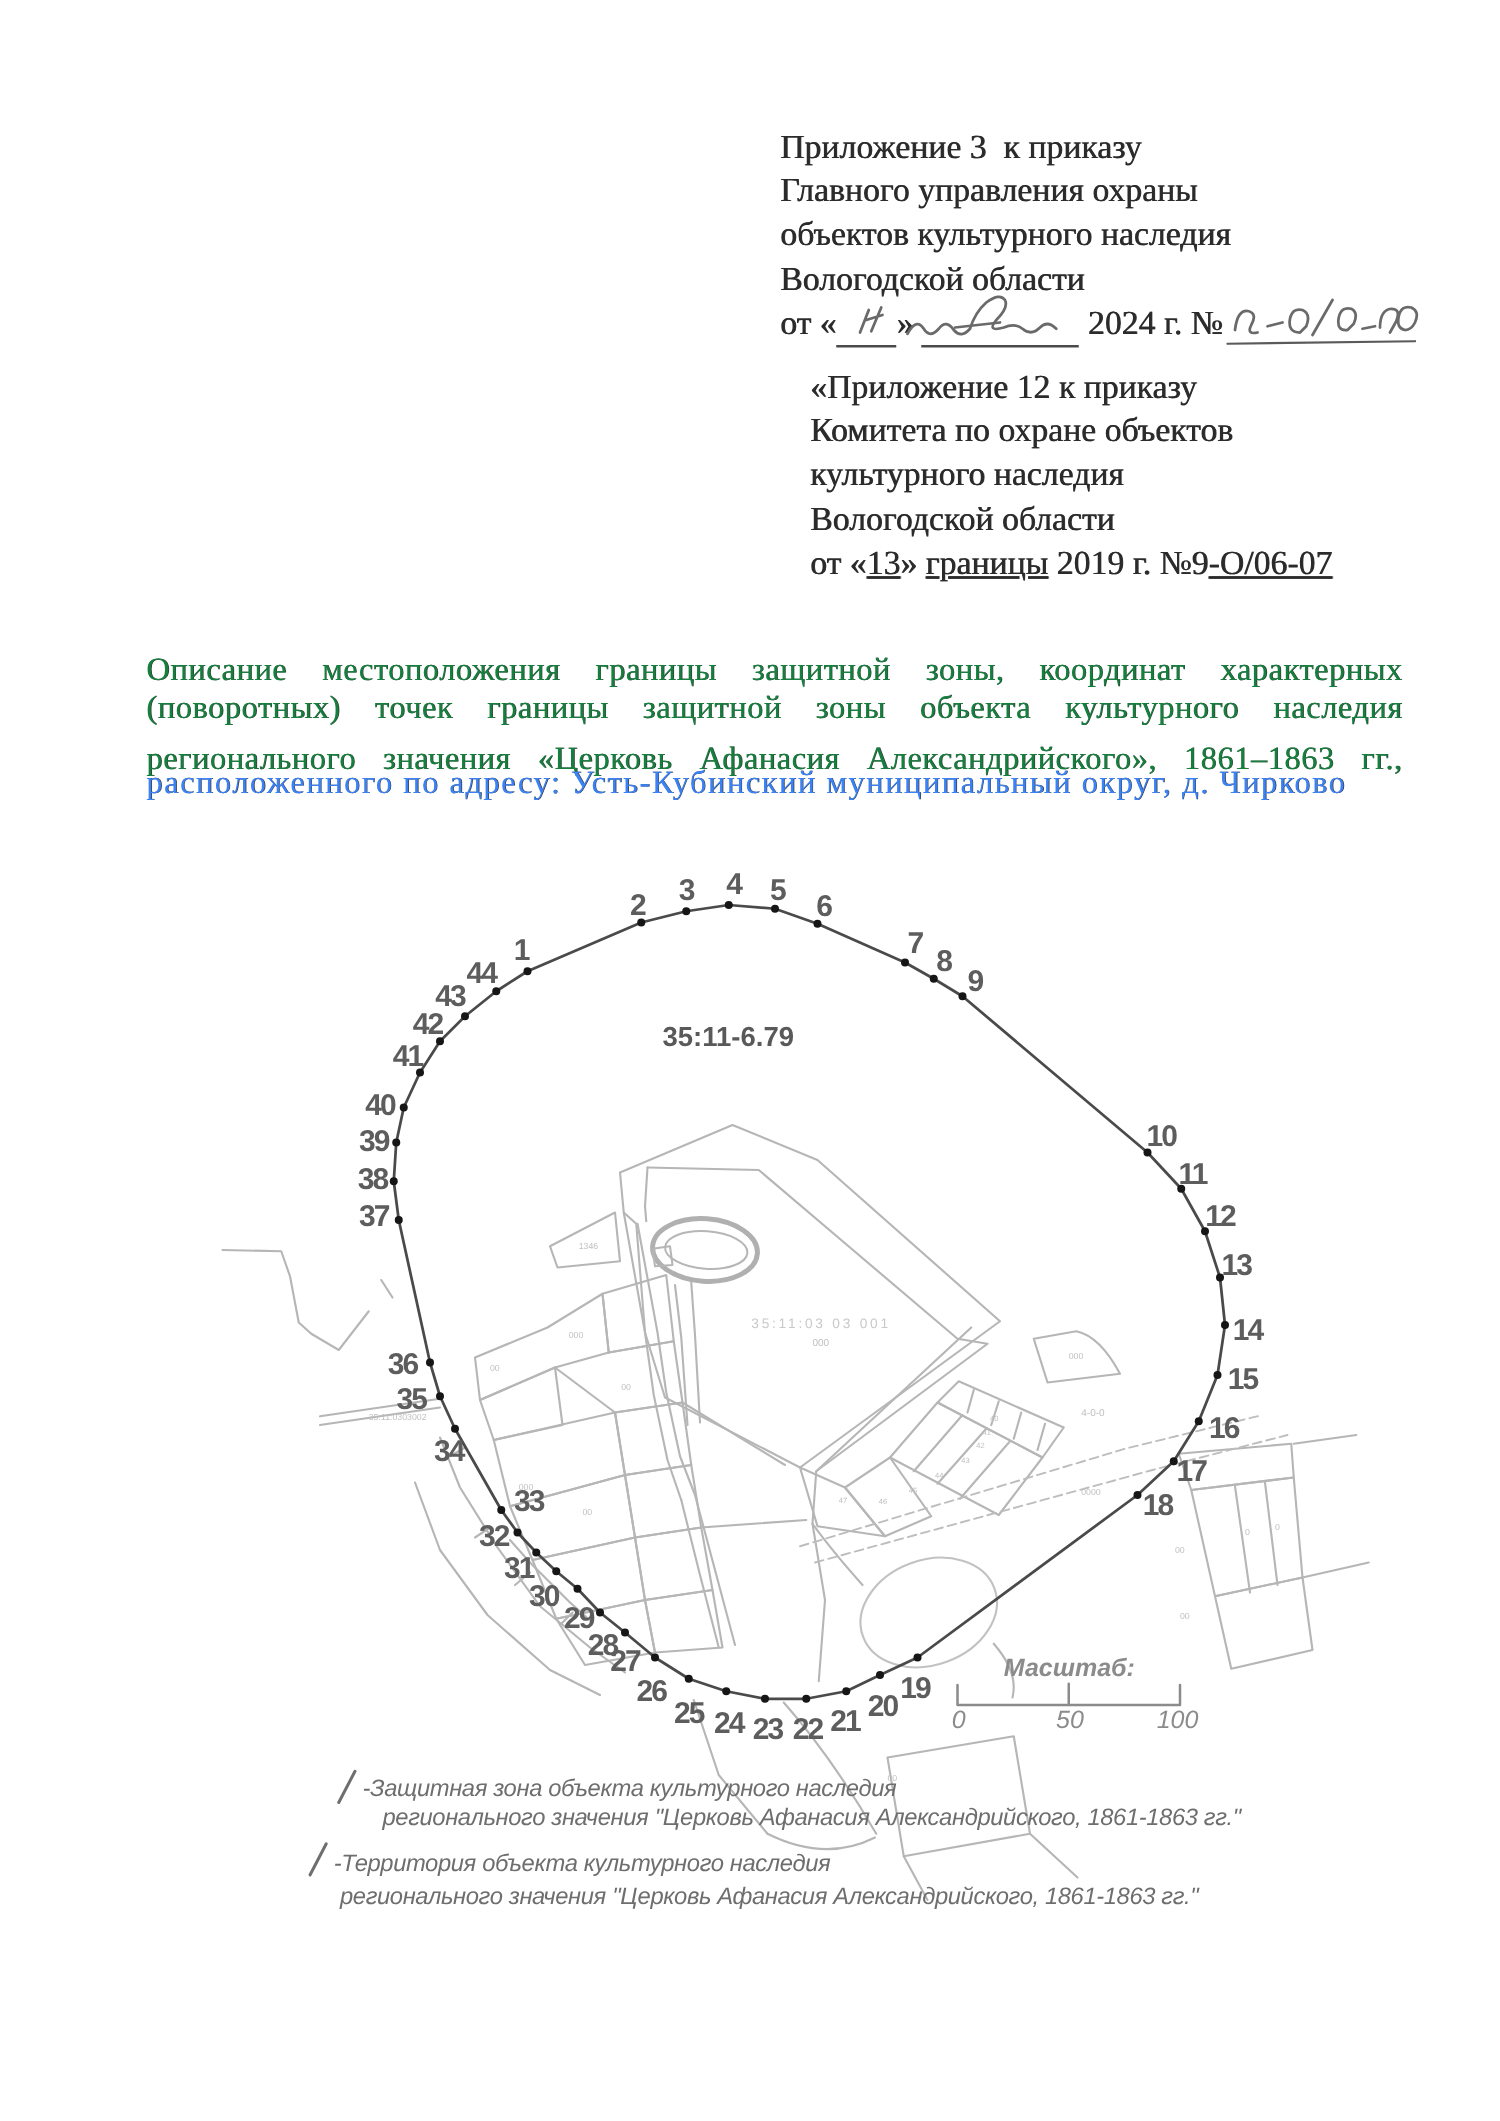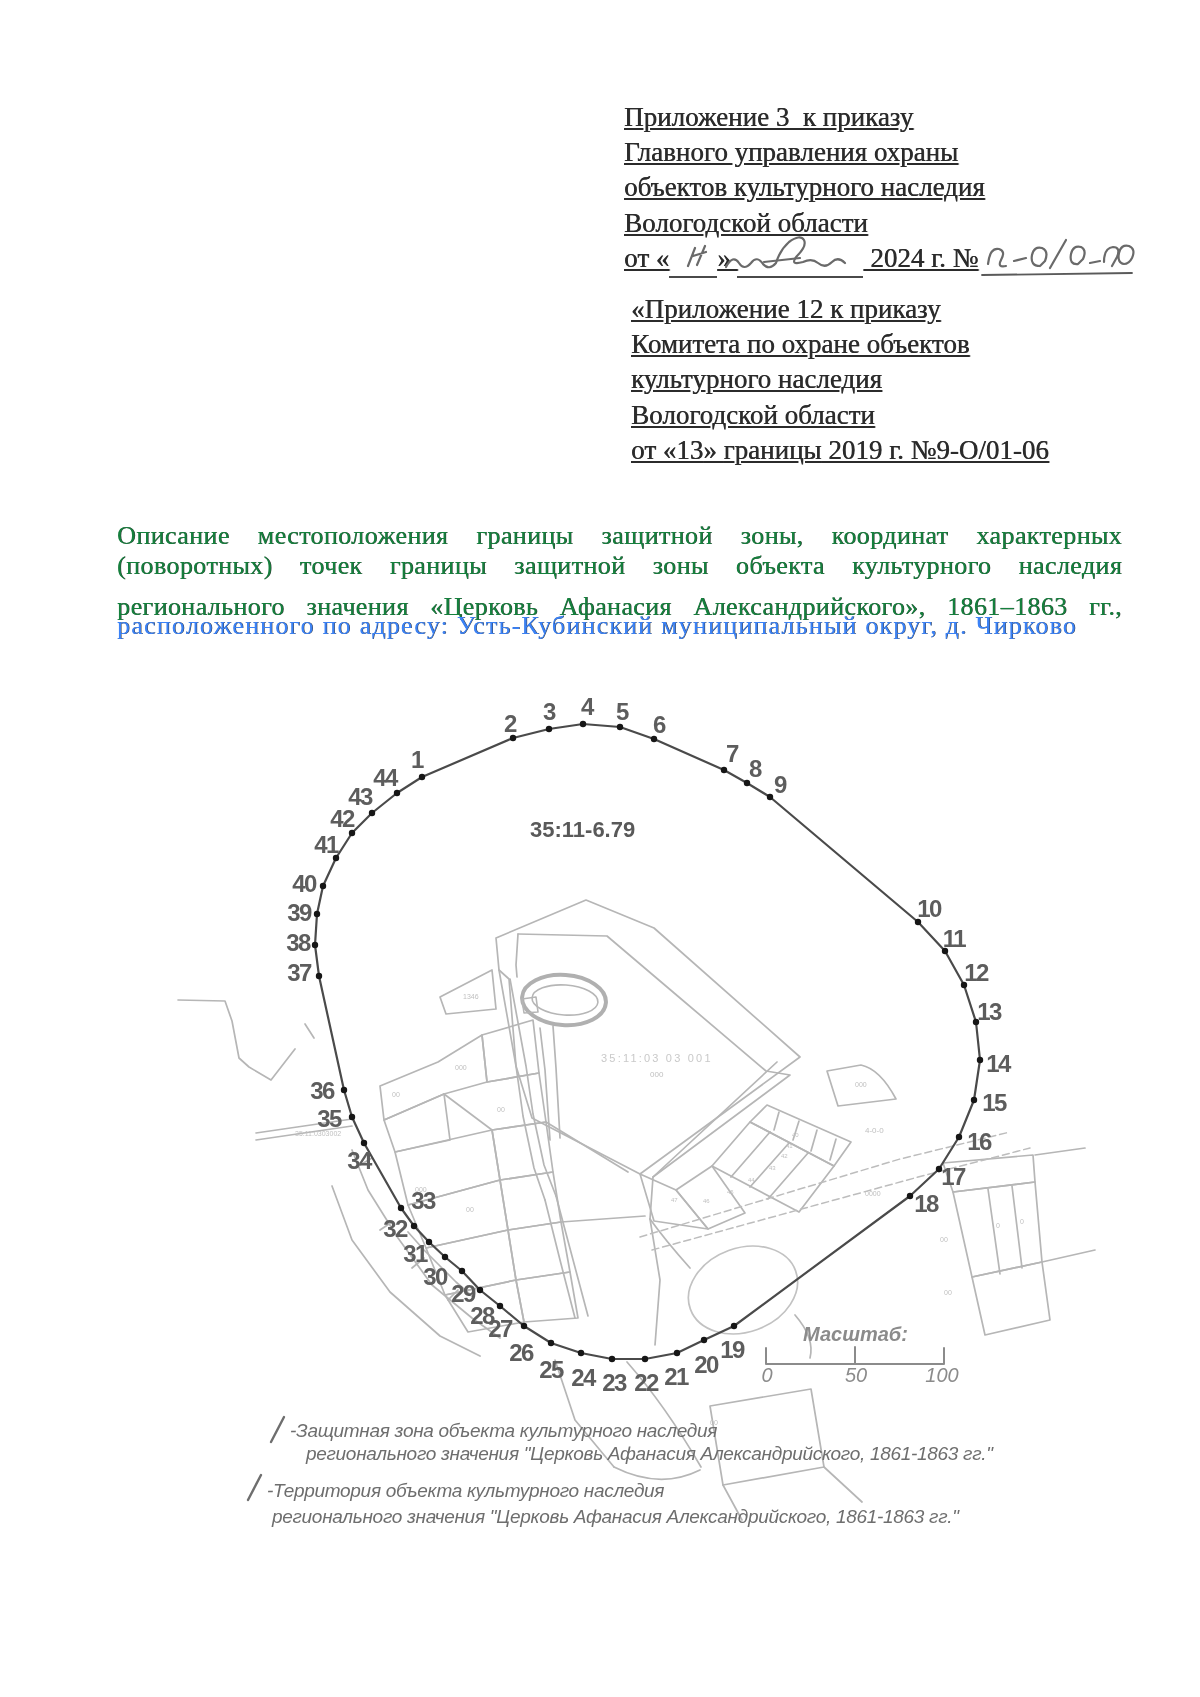--- a/index.html
+++ b/index.html
@@ -1,39 +1,39 @@
 <!DOCTYPE html>
 <html><head>
 <meta charset="utf-8">
 <style>
   html,body{margin:0;padding:0;background:#fff;}
   body{width:1200px;height:1697px;position:relative;overflow:hidden;
        font-family:"Liberation Serif",serif;}
   .abs{position:absolute;}
-  .hdr{font-size:27px;line-height:35.2px;color:#2b2b2b;text-shadow:0.5px 0 0 #3a3a3a;text-decoration:underline;}
+  .hdr{font-size:27px;line-height:35.2px;color:#2b2b2b;text-shadow:0.5px 0 0 #3a3a3a;}
   .pline{left:117px;width:1005px;font-size:26px;color:#15803d;
          text-align:justify;text-align-last:justify;white-space:normal;letter-spacing:0.4px;text-shadow:0.5px 0 0 #3a3a3a;font-family:Liberation Serif, serif;}
   .plast{left:117px;width:1005px;font-size:26px;color:#3b82f6;letter-spacing:1.2px;text-shadow:0.5px 0 0 #3a3a3a;}
   svg.map{position:absolute;left:0;top:0;}
   .num{font-family:"Liberation Sans",sans-serif;font-weight:bold;
        font-size:24px;fill:#5d5d5d;letter-spacing:-1.5px;text-anchor:middle;}
   .cad{font-family:"Liberation Sans",sans-serif;font-weight:bold;
        font-size:22px;fill:#595959;letter-spacing:0px;}
   .leg{font-family:"Liberation Sans",sans-serif;font-style:italic;
        font-size:19px;fill:#6e6e6e;letter-spacing:-0.3px;}
   .scl{font-family:"Liberation Sans",sans-serif;font-style:italic;
        font-size:20px;fill:#8b8b8b;}
   .ftxt{font-family:"Liberation Sans",sans-serif;fill:#c0c0c0;}
 </style>
 </head>
 <body>
 
 <div class="abs hdr" style="left:624px;top:100px;">Приложение 3&nbsp; к приказу<br>Главного управления охраны<br>объектов культурного наследия<br>Вологодской области<br>от «<span style="display:inline-block;width:48px;border-bottom:2px solid #4a4a4a;">&nbsp;</span>»&nbsp;<span style="display:inline-block;width:126px;border-bottom:2px solid #4a4a4a;">&nbsp;</span>&nbsp;2024 г. №</div>
 
-<div class="abs hdr" style="left:631px;top:292px;">«Приложение 12 к приказу<br>Комитета по охране объектов<br>культурного наследия<br>Вологодской области<br>от «<u>13</u>» <u>границы</u> 2019 г. №9<u>-О/01-06</u></div>
+<div class="abs hdr" style="left:648px;top:292px;">«Приложение 12 к приказу<br>Комитета по охране объектов<br>культурного наследия<br>Вологодской области<br>от «<u>13</u>» <u>границы</u> 2019 г. №9<u>-О/06-07</u></div>
 
 <div class="abs pline" style="top:521px;">Описание&nbsp;местоположения&nbsp;границы&nbsp;защитной&nbsp;зоны,&nbsp;координат&nbsp;характерных</div>
 
 <div class="abs pline" style="top:551px;">(поворотных)&nbsp;точек&nbsp;границы&nbsp;защитной&nbsp;зоны&nbsp;объекта&nbsp;культурного&nbsp;наследия</div>
 
 <div class="abs pline" style="top:592px;">регионального&nbsp;значения&nbsp;«Церковь&nbsp;Афанасия&nbsp;Александрийского»,&nbsp;1861–1863&nbsp;гг.,</div>
 
 <div class="abs plast" style="top:611px;">расположенного по адресу: Усть-Кубинский муниципальный округ, д. Чирково</div>
 
 <svg class="map" width="1200" height="1697" viewBox="0 0 1200 1697">

